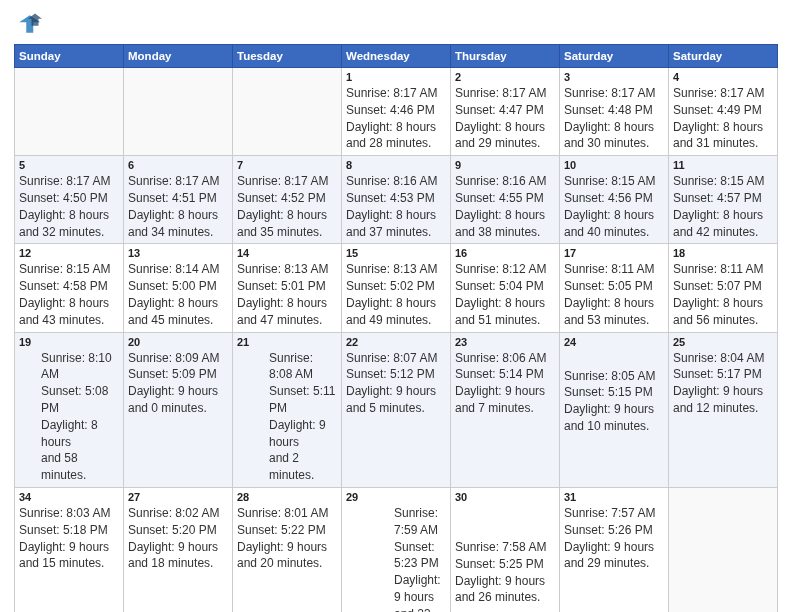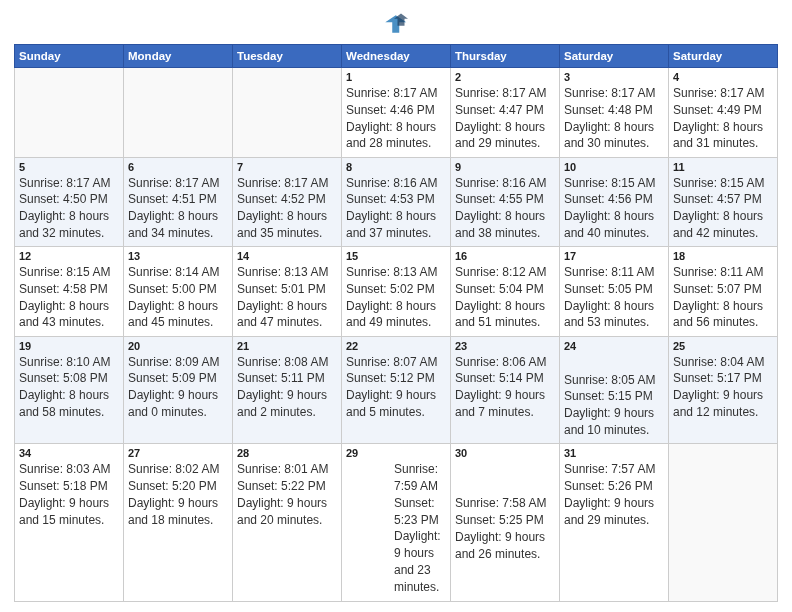--- a/index.html
+++ b/index.html
@@ -10,21 +10,20 @@
       height: 612px;
       overflow: hidden;
     }
     .page {
       width: 792px;
       height: 612px;
       background: #fff;
       padding: 10px 14px 10px 14px;
       display: flex;
       flex-direction: column;
-      align-items: center;
     }
     .header {
       display: flex;
       align-items: flex-start;
       justify-content: space-between;
       margin-bottom: 6px;
     }
     .logo {
       display: flex;
       align-items: center;
@@ -266,35 +265,35 @@
             <span class="day-num">18</span>
             <div class="day-info" style="white-space: pre-line;">Sunrise: 8:11 AM
 Sunset: 5:07 PM
 Daylight: 8 hours
 and 56 minutes.</div>
           </td>
         </tr>
         <tr>
           <td>
             <span class="day-num">19</span>
-            <div class="day-info" style="white-space: pre-line;">Sunrise: 8:10 AM
+            <div class="day-info" style="white-space: pre-line; margin-left: 22px;">Sunrise: 8:10 AM
 Sunset: 5:08 PM
 Daylight: 8 hours
 and 58 minutes.</div>
           </td>
           <td>
             <span class="day-num">20</span>
             <div class="day-info" style="white-space: pre-line;">Sunrise: 8:09 AM
 Sunset: 5:09 PM
 Daylight: 9 hours
 and 0 minutes.</div>
           </td>
           <td>
             <span class="day-num">21</span>
-            <div class="day-info" style="white-space: pre-line;">Sunrise: 8:08 AM
+            <div class="day-info" style="white-space: pre-line; margin-left: 32px;">Sunrise: 8:08 AM
 Sunset: 5:11 PM
 Daylight: 9 hours
 and 2 minutes.</div>
           </td>
           <td>
             <span class="day-num">22</span>
             <div class="day-info" style="white-space: pre-line;">Sunrise: 8:07 AM
 Sunset: 5:12 PM
 Daylight: 9 hours
 and 5 minutes.</div>

